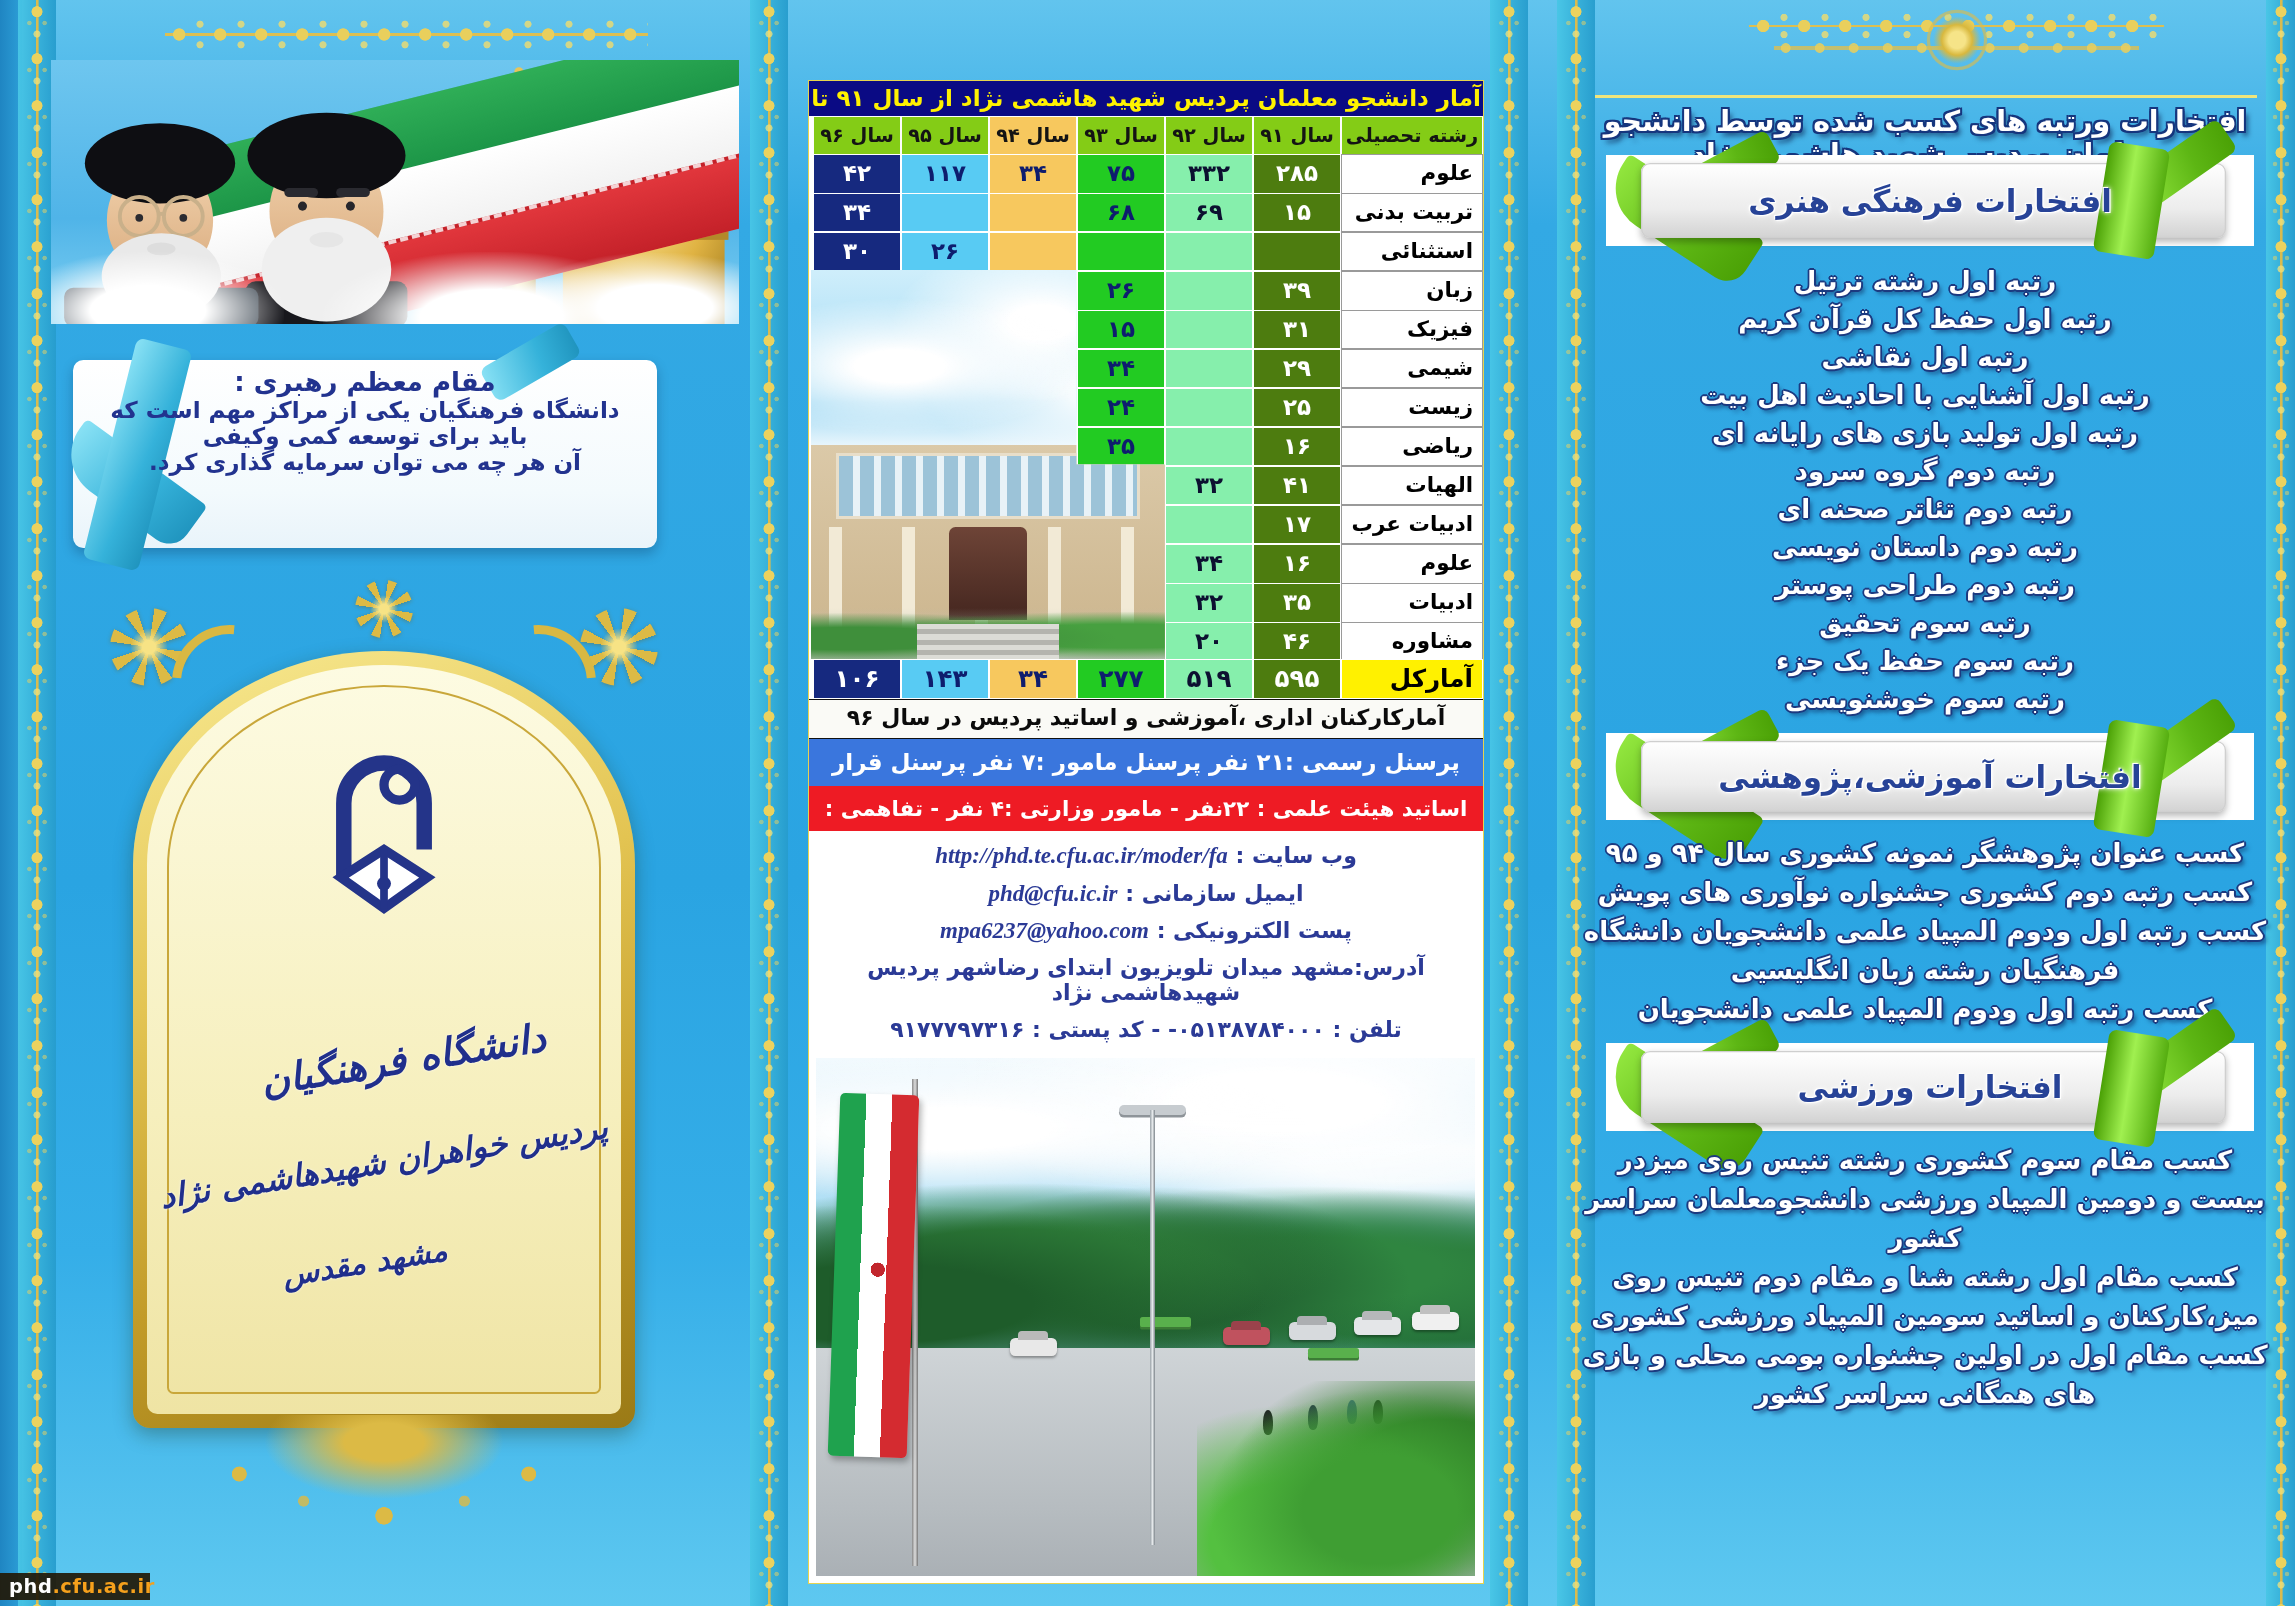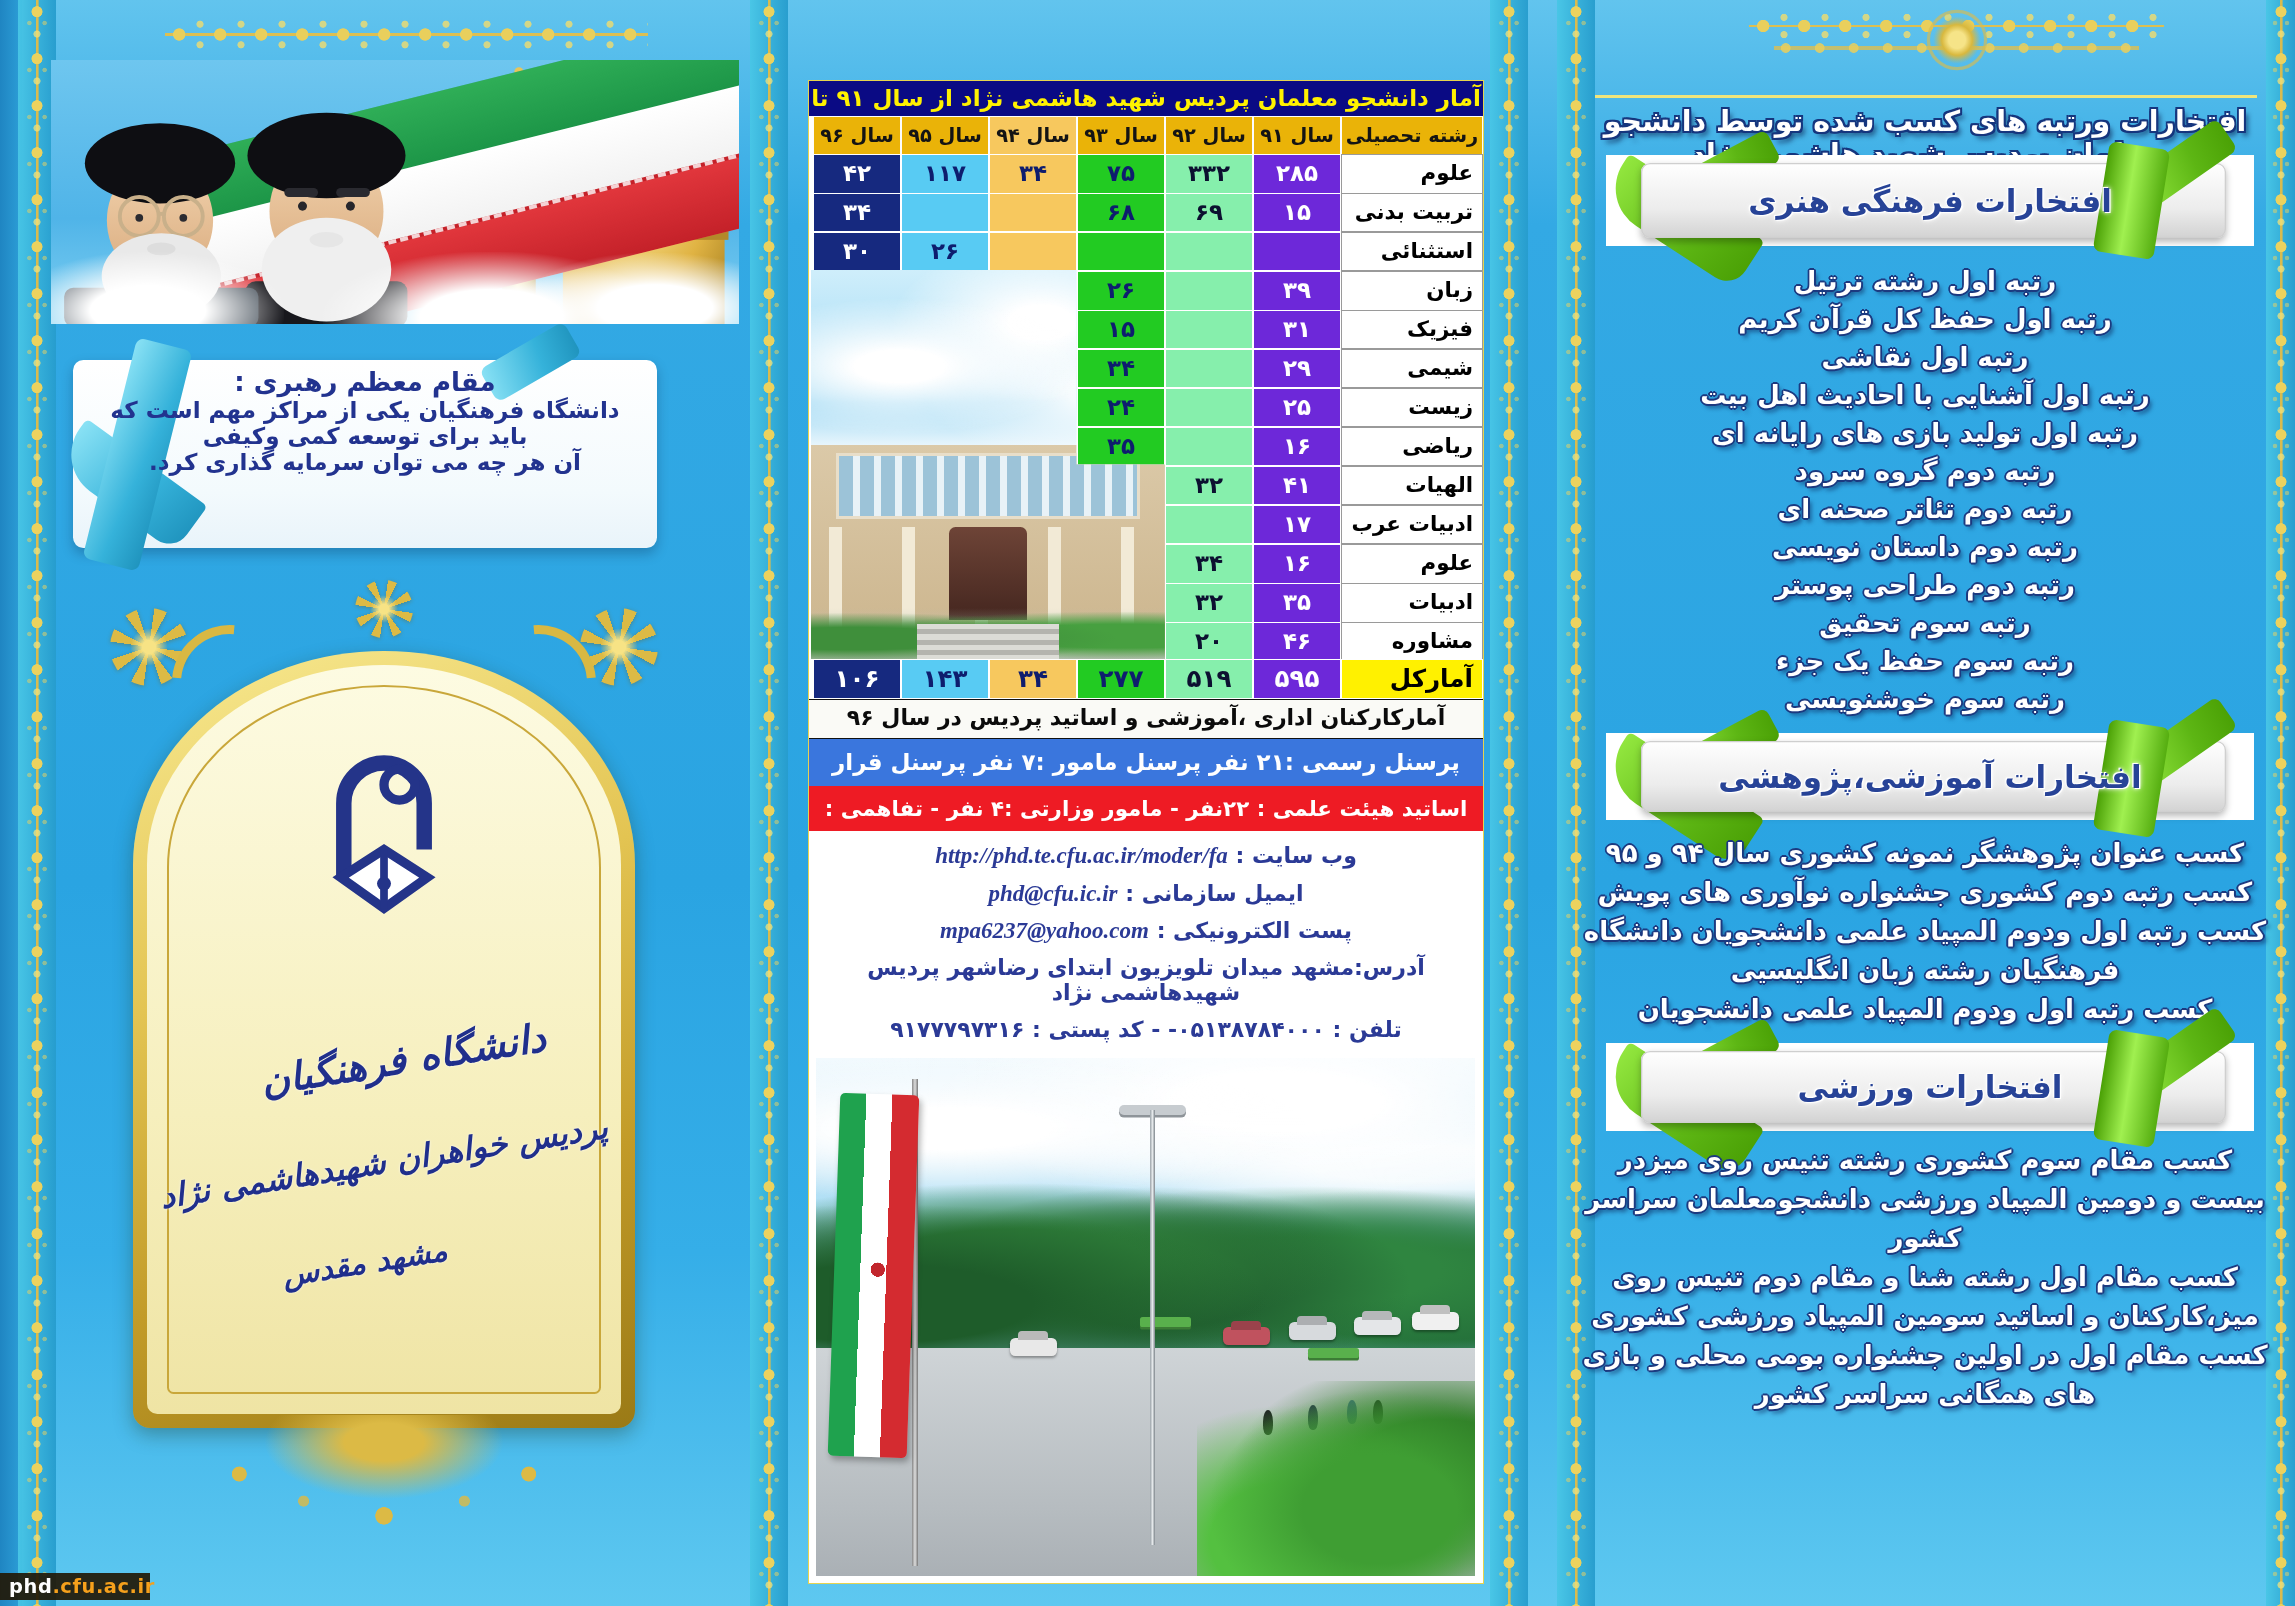--- a/index.html
+++ b/index.html
@@ -92,29 +92,29 @@
   .wm{position:absolute;left:0;bottom:6.5px;width:141px;height:27px;background:rgba(34,24,6,.92);
      display:flex;align-items:center;padding-left:9px;font-size:19.4px;font-weight:bold;letter-spacing:0.6px;}
   .wm .a{color:#ffffff;} .wm .b{color:#f5a01c;}
   
   .mid-card{position:absolute;left:808px;top:80px;width:676px;height:1504px;background:#ffffff;
      border:1.9px solid #e6d34f;box-sizing:border-box;}
   .m-title{position:absolute;left:0;right:0;top:0;height:35px;background:#0a0a84;color:#fff100;
      font-size:23px;font-weight:bold;line-height:35px;text-align:center;direction:rtl;}
   .hrow,.trow,.totrow{display:grid;grid-template-columns:142px 88px 88px 88px 88px 88px 88px;direction:rtl;}
   .hrow{position:absolute;left:0;right:0;top:35px;height:38px;}
-  .hcell{background:#eab308;color:#141414;font-size:19.4px;font-weight:bold;line-height:38px;text-align:center;
+  .hcell{background:#84cc16;color:#141414;font-size:19.4px;font-weight:bold;line-height:38px;text-align:center;
      border:1.3px solid #fdfdfd;box-sizing:border-box;}
   .hcell.h94{background:#f7c85e;}
   .rows{position:absolute;left:0;right:0;top:73px;}
   .trow{height:39px;}
   .tcell{font-size:23px;font-weight:bold;line-height:36px;text-align:center;border:1.3px solid #ffffff;box-sizing:border-box;}
   .col-name{background:#ffffff;color:#000;text-align:right;padding-left:3.9px;padding-right:9px;font-size:21.4px;
      border:0.6px solid #9a9a9a;}
-  .col-y91{background:#6d28d9;color:#ffffff;}
+  .col-y91{background:#4d7c0f;color:#ffffff;}
   .col-y92{background:#86efac;color:#0c1030;}
   .col-y93{background:#22cb22;color:#0e1d6e;}
   .col-y94{background:#f7c85e;color:#0e1d6e;}
   .col-y95{background:#58cbf3;color:#0e1d6e;}
   .col-y96{background:#16297f;color:#ffffff;}
   .totrow{position:absolute;left:0;right:0;top:578px;height:40px;}
   .totrow .tcell{line-height:38px;font-size:24.6px;}
   .tot-label{background:#fff100;color:#000;text-align:right;padding-right:9px;border:1.3px solid #fff;}
   .staff-note{position:absolute;left:0;right:0;top:618px;height:40px;background:#fafaf6;
      border-top:1.9px solid #111;border-bottom:1.9px solid #111;box-sizing:border-box;

